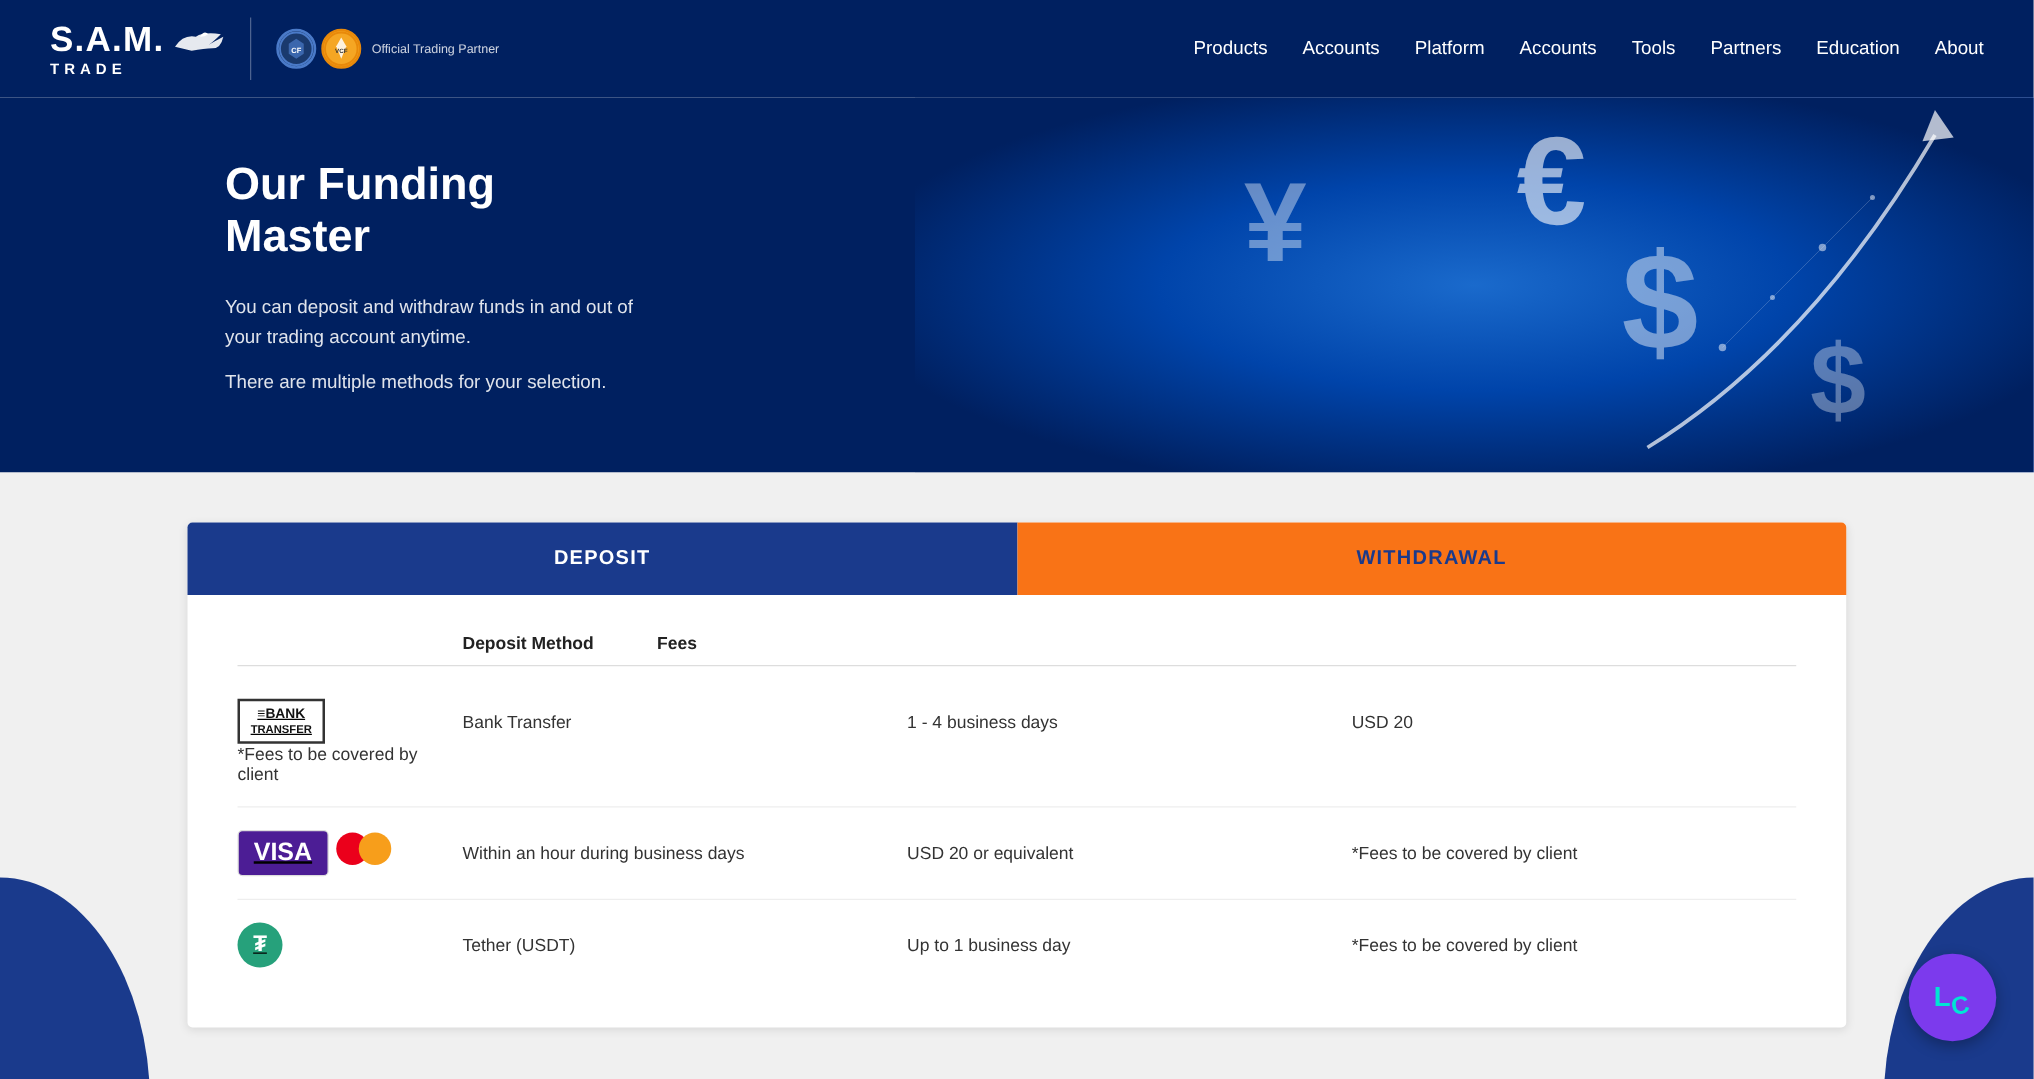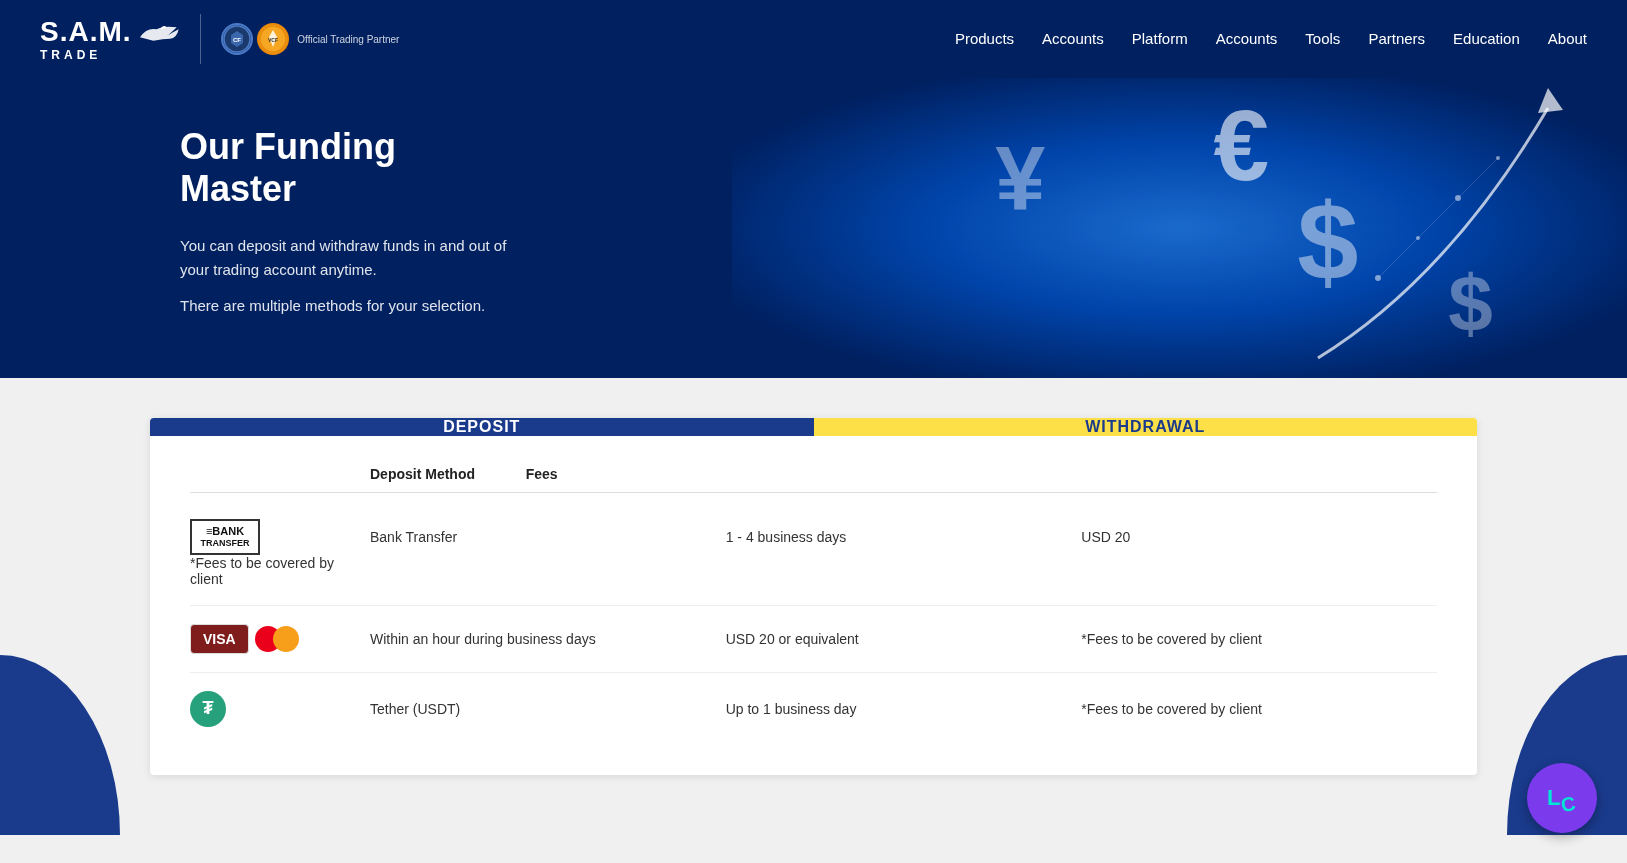--- a/index.html
+++ b/index.html
@@ -159,33 +159,34 @@
       border-radius: 4px;
       box-shadow: 0 2px 8px rgba(0,0,0,0.1);
       position: relative;
       z-index: 1;
     }
     .tabs-header {
       display: flex;
     }
     .tab {
       flex: 1;
+      padding: 20px;
       text-align: center;
       cursor: pointer;
       font-size: 16px;
       font-weight: bold;
       letter-spacing: 1px;
     }
     .tab-active {
       background: #1a3a8c;
       color: white;
       border-radius: 4px 0 0 0;
     }
     .tab-inactive {
-      background: #fde047;
+      background: #f97316;
       color: #1a3a8c;
       border-radius: 0 4px 0 0;
     }
 
     
     .table-content {
       padding: 20px 40px 30px;
     }
     .col-headers {
       display: grid;
@@ -206,36 +207,37 @@
       grid-template-columns: 180px 1fr 1fr 1fr;
       align-items: center;
       padding: 18px 0;
       border-bottom: 1px solid #eee;
     }
     .table-row:last-child { border-bottom: none; }
 
     .method-icon {
       display: flex;
       gap: 6px;
+      text-decoration: underline;
     }
     .bank-transfer-icon {
       border: 2px solid #333;
       padding: 4px 8px;
       font-size: 10px;
       font-weight: bold;
       line-height: 1.2;
       color: #111;
       background: white;
       min-width: 70px;
       text-align: center;
     }
     .card-visa {
-      background: #7f1d1d;
-      color: white;
-      font-size: 14px;
+      background: #4c1d95;
+      color: white;
+      font-size: 20px;
       font-weight: bold;
       padding: 6px 12px;
       border-radius: 4px;
       border: 1px solid #ddd;
     }
     .card-master {
       width: 44px;
       height: 30px;
       position: relative;
       display: inline-block;

